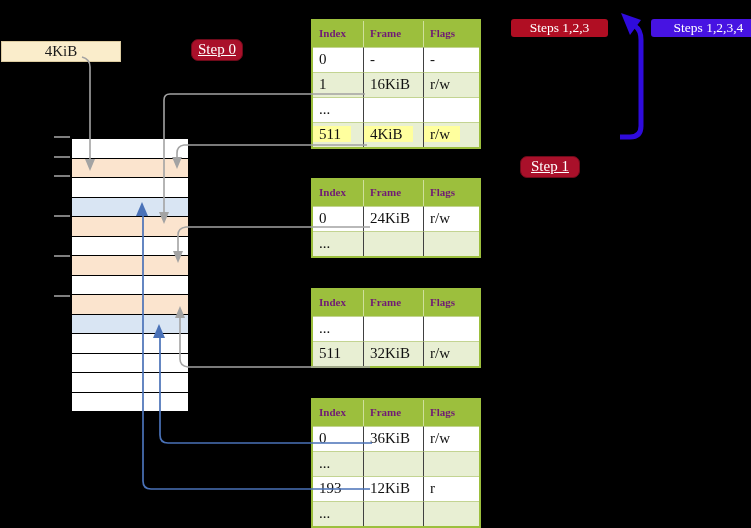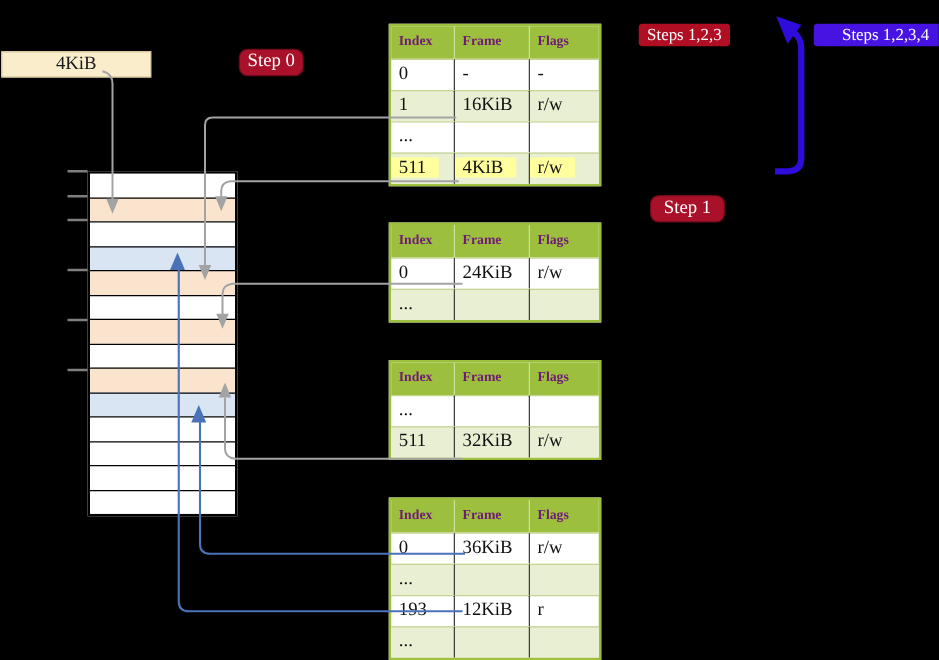--- a/index.html
+++ b/index.html
@@ -23,21 +23,21 @@
   
   .kbox{
     position:absolute;left:1px;top:41px;width:118px;height:19px;
     background:#FAEDCB;border:1px solid #DCCBA0;
     color:#1a1a1a;font-size:15px;line-height:18px;text-align:center;
   }
   
   .badge-lg{
     position:absolute;background:#A9102A;color:#fff;border-radius:7px;
     border:1px solid #6E0A1A;font-size:15px;text-align:center;
-    height:20px;line-height:19px;
+    height:20px;line-height:19px;text-decoration:underline;
   }
   .badge-sm{
     position:absolute;color:#fff;border-radius:3px;font-size:13.5px;
     text-align:center;height:18px;line-height:17px;
   }
   .badge-red{background:#B00E23;}
   .badge-blue{background:#4713E2;}
   
   .ptable{
     position:absolute;width:166px;background:#fff;
@@ -60,21 +60,21 @@
   mark.hl{background:#FFFF9E;color:#111;box-shadow:-6px 0 0 #FFFF9E;padding-right:10px;}
   
   .overlay{position:absolute;left:0;top:0;z-index:10;pointer-events:none;}
 </style>
 </head>
 <body>
 
 <div class="kbox">4KiB</div>
 
 <div class="badge-lg" style="left:191px;top:39px;width:50px;">Step 0</div>
-<div class="badge-sm badge-red" style="left:511px;top:19px;width:73px;">Steps 1,2,3</div>
+<div class="badge-sm badge-red" style="left:511px;top:19px;width:97px;">Steps 1,2,3</div>
 <div class="badge-sm badge-blue" style="left:651px;top:19px;width:115px;">Steps 1,2,3,4</div>
 <div class="badge-lg" style="left:520px;top:156px;width:58px;">Step 1</div>
 
 <div class="mem">
   <div class="mrow c-white"></div>
   <div class="mrow c-peach"></div>
   <div class="mrow c-white"></div>
   <div class="mrow c-blue"></div>
   <div class="mrow c-peach"></div>
   <div class="mrow c-white"></div>

